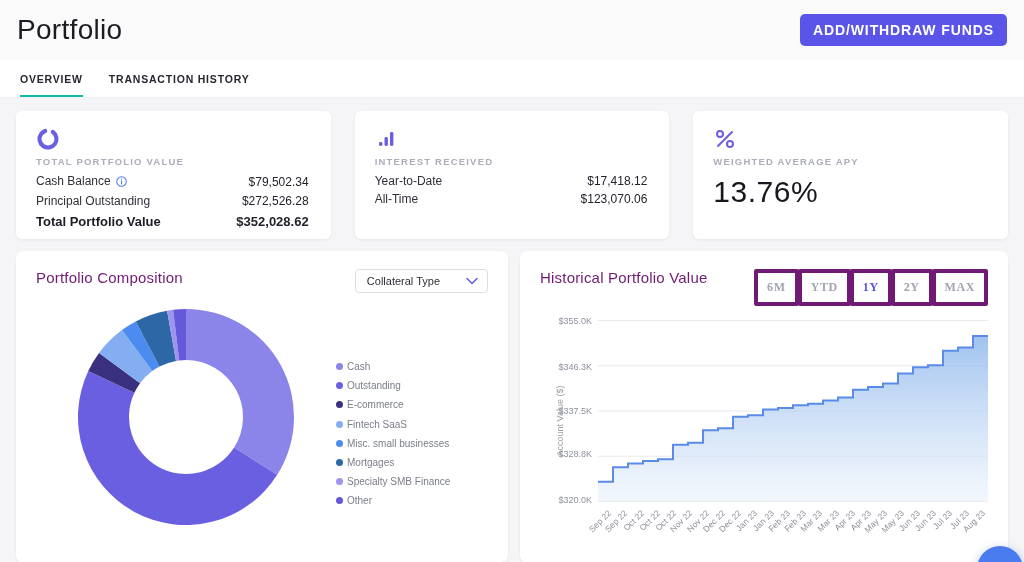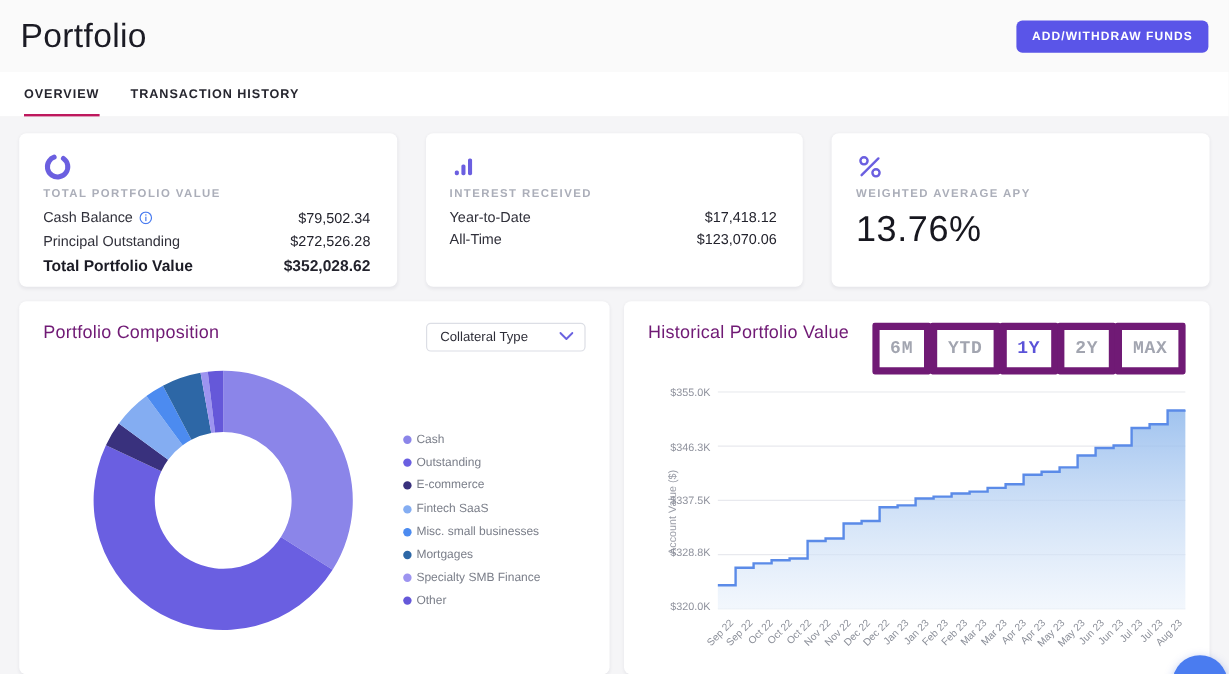--- a/index.html
+++ b/index.html
@@ -3,26 +3,26 @@
 <meta charset="utf-8">
 <style>
   * { margin:0; padding:0; box-sizing:border-box; }
   html,body { width:1024px; height:562px; overflow:hidden; }
   body { font-family:"Liberation Sans", sans-serif; background:#f5f5f7; position:relative; }
 
   
   .topbar { background:#fafafa; height:60px; display:flex; align-items:center; justify-content:space-between; padding:0 17px; }
   .page-title { font-size:28px; font-weight:500; color:#1b1b24; letter-spacing:0.3px; }
   .add-funds-btn { background:#5a55e8; color:#fff; border:none; border-radius:5px; font-family:"Liberation Sans",sans-serif;
-    font-size:10px; font-weight:bold; letter-spacing:0.9px; padding:8px 13px; cursor:pointer; }
+    font-size:14px; font-weight:bold; letter-spacing:0.9px; padding:8px 13px; cursor:pointer; }
 
   
   .tabbar { background:#ffffff; display:flex; gap:26px; padding:0 20px; border-bottom:1px solid #f0f0f2; }
   .tab { font-size:10.5px; font-weight:bold; letter-spacing:0.8px; color:#26262f; padding:13px 0 10px 0; cursor:pointer; border-bottom:2px solid transparent; }
-  .tab.active { border-bottom:2px solid #be185d; }
+  .tab.active { border-bottom:2px solid #14b8a6; }
 
   
   .content { padding:13px 16px 0 16px; }
   .card { background:#fff; border-radius:6px; box-shadow:0 1px 3px rgba(30,30,60,0.07); }
 
   .stats-row { display:grid; grid-template-columns:1fr 1fr 1fr; gap:24px; }
   .stat-card { height:128px; padding:15px 22px 14px 20px; }
   .stat-icon { height:26px; display:flex; align-items:center; }
   .stat-label { font-size:9.5px; font-weight:bold; letter-spacing:1.2px; color:#abaeb9; margin:4px 0 7px 0; }
   .stat-row { display:flex; justify-content:space-between; align-items:center; font-size:12px; color:#30303a; margin:4px 0; }
@@ -41,22 +41,22 @@
      background:#fff; padding:5px 9px 5px 11px; font-size:11px; color:#2e2e38; cursor:pointer; }
   .comp-body { display:flex; margin-top:10px; }
   .donut-wrap { width:300px; display:flex; justify-content:center; }
   .legend { margin-top:58px; }
   .legend-item { display:flex; align-items:center; gap:4px; margin-bottom:8.2px; }
   .legend-dot { width:7px; height:7px; border-radius:50%; flex:0 0 auto; }
   .legend-label { font-size:10px; color:#7a7e89; }
 
   
   .range-group { display:flex; }
-  .range-btn { border:6px solid #701a75; background:#fff; margin-left:-1px; padding:7px 9px; font-family:Liberation Mono, monospace;
-     font-size:15px; font-weight:bold; letter-spacing:0.6px; color:#a2a5b0; cursor:pointer; border-radius:2px; }
+  .range-btn { border:4px solid #701a75; background:#fff; margin-left:-1px; padding:7px 9px; font-family:Liberation Serif, serif;
+     font-size:12px; font-weight:bold; letter-spacing:0.6px; color:#a2a5b0; cursor:pointer; border-radius:2px; }
   .range-btn.active { color:#5a52d8; }
   .hist-body { display:flex; margin-top:14px; }
   .y-axis-title { width:14px; position:relative; }
   .y-axis-title span { position:absolute; top:96px; left:-30px; transform:rotate(-90deg); transform-origin:center;
      font-size:9px; color:#9a9da7; white-space:nowrap; display:block; width:100px; text-align:center; }
   .y-ticks { width:44px; height:182px; display:flex; flex-direction:column; justify-content:space-between; align-items:flex-end; padding-right:6px; }
   .y-ticks span { font-size:9px; color:#8f929d; transform:translateY(-0%); line-height:1; }
   .y-ticks span:first-child { transform:translateY(-30%); }
   .y-ticks span:last-child { transform:translateY(30%); }
   .plot-col { flex:1; }

